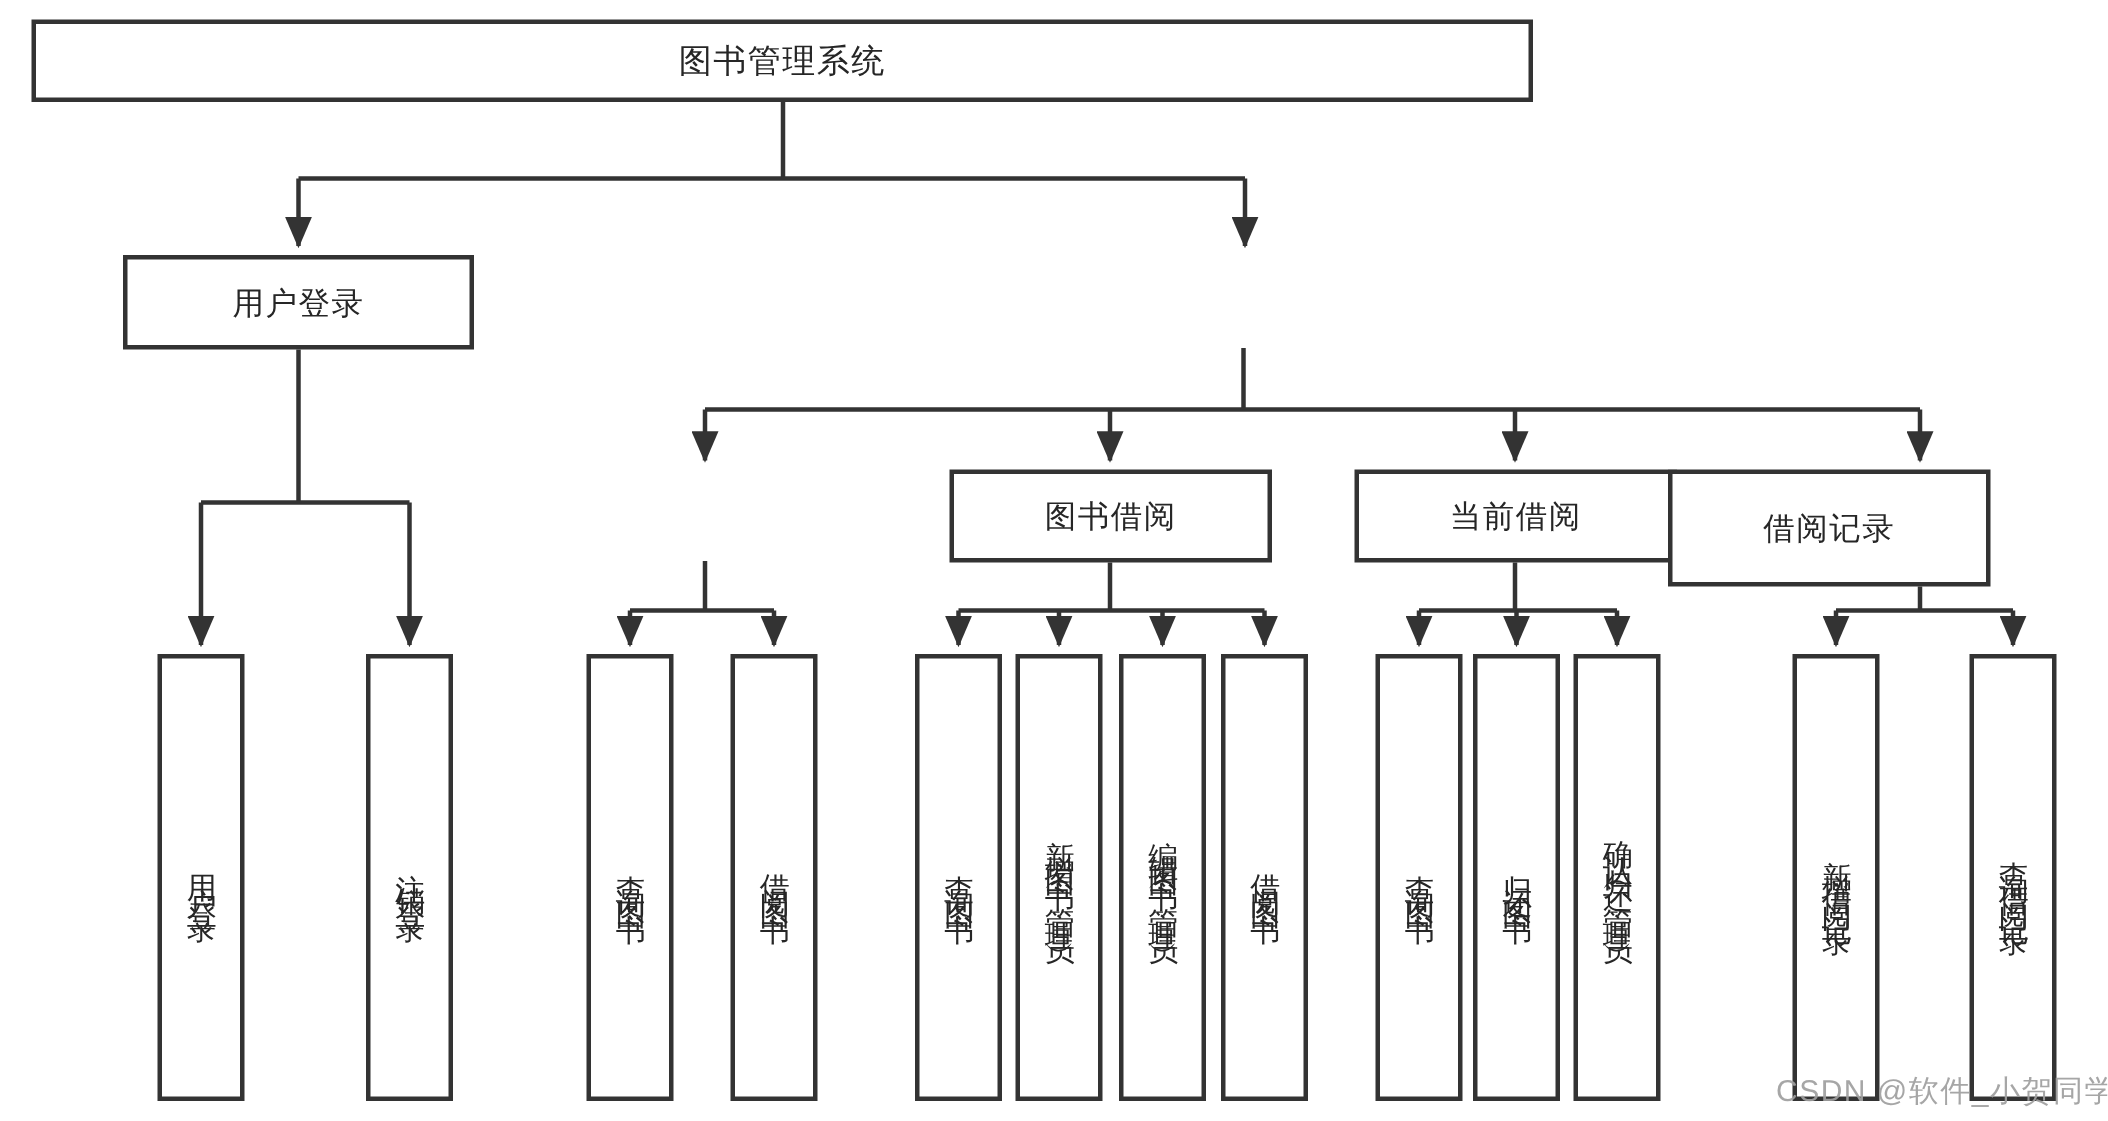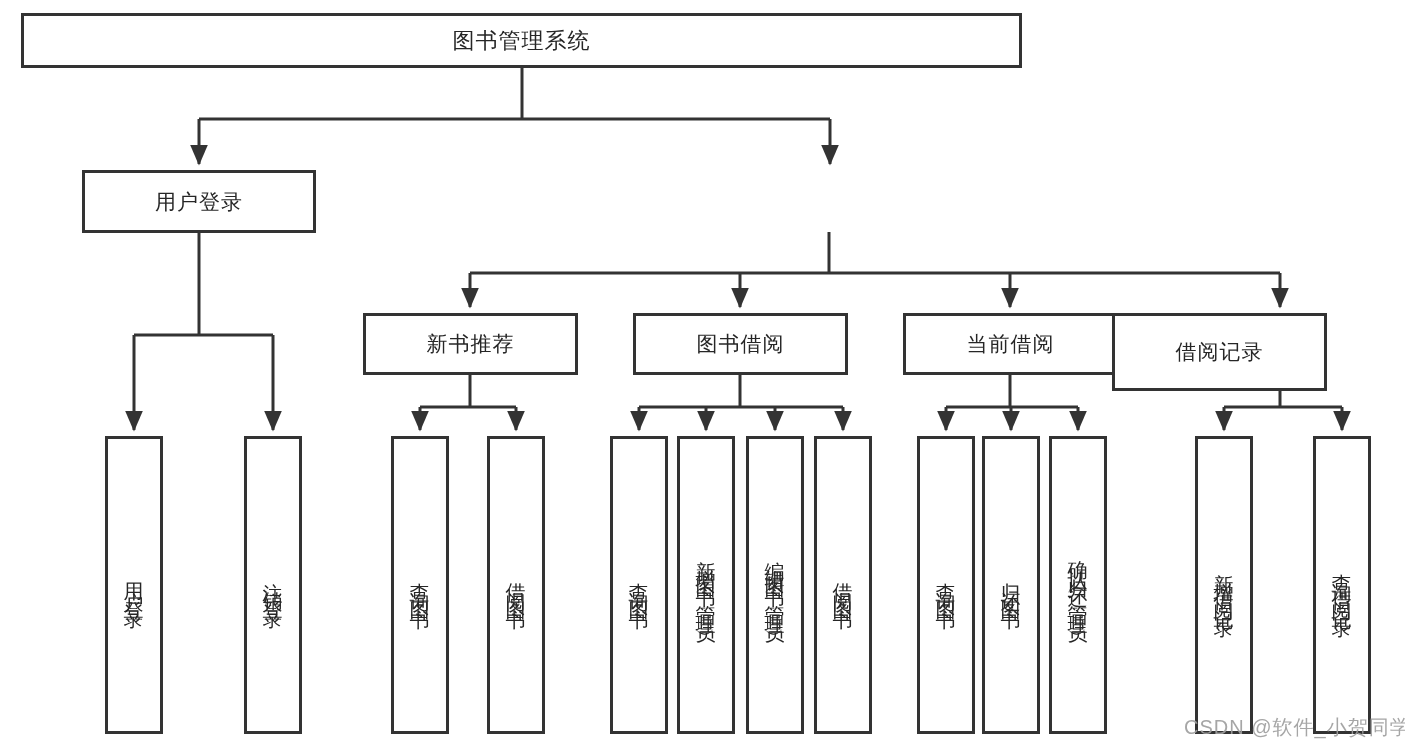--- a/index.html
+++ b/index.html
@@ -92,23 +92,20 @@
   </svg>
 
   <div class="node h-node root-node" style="left:21px;top:13px;width:1001px;height:55px;">
     <span>图书管理系统</span>
   </div>
 
   <div class="node h-node" style="left:82px;top:170px;width:234px;height:63px;">
     <span>用户登录</span>
   </div>
 
-  <div class="node h-node" style="left:363px;top:313px;width:215px;height:62px;">
-    <span>新书推荐</span>
-  </div>
   <div class="node h-node" style="left:903px;top:313px;width:215px;height:62px;">
     <span>当前借阅</span>
   </div>
   <div class="node h-node" style="left:633px;top:313px;width:215px;height:62px;">
     <span>图书借阅</span>
   </div>
   <div class="node h-node" style="left:1112px;top:313px;width:215px;height:78px;">
     <span>借阅记录</span>
   </div>
 

